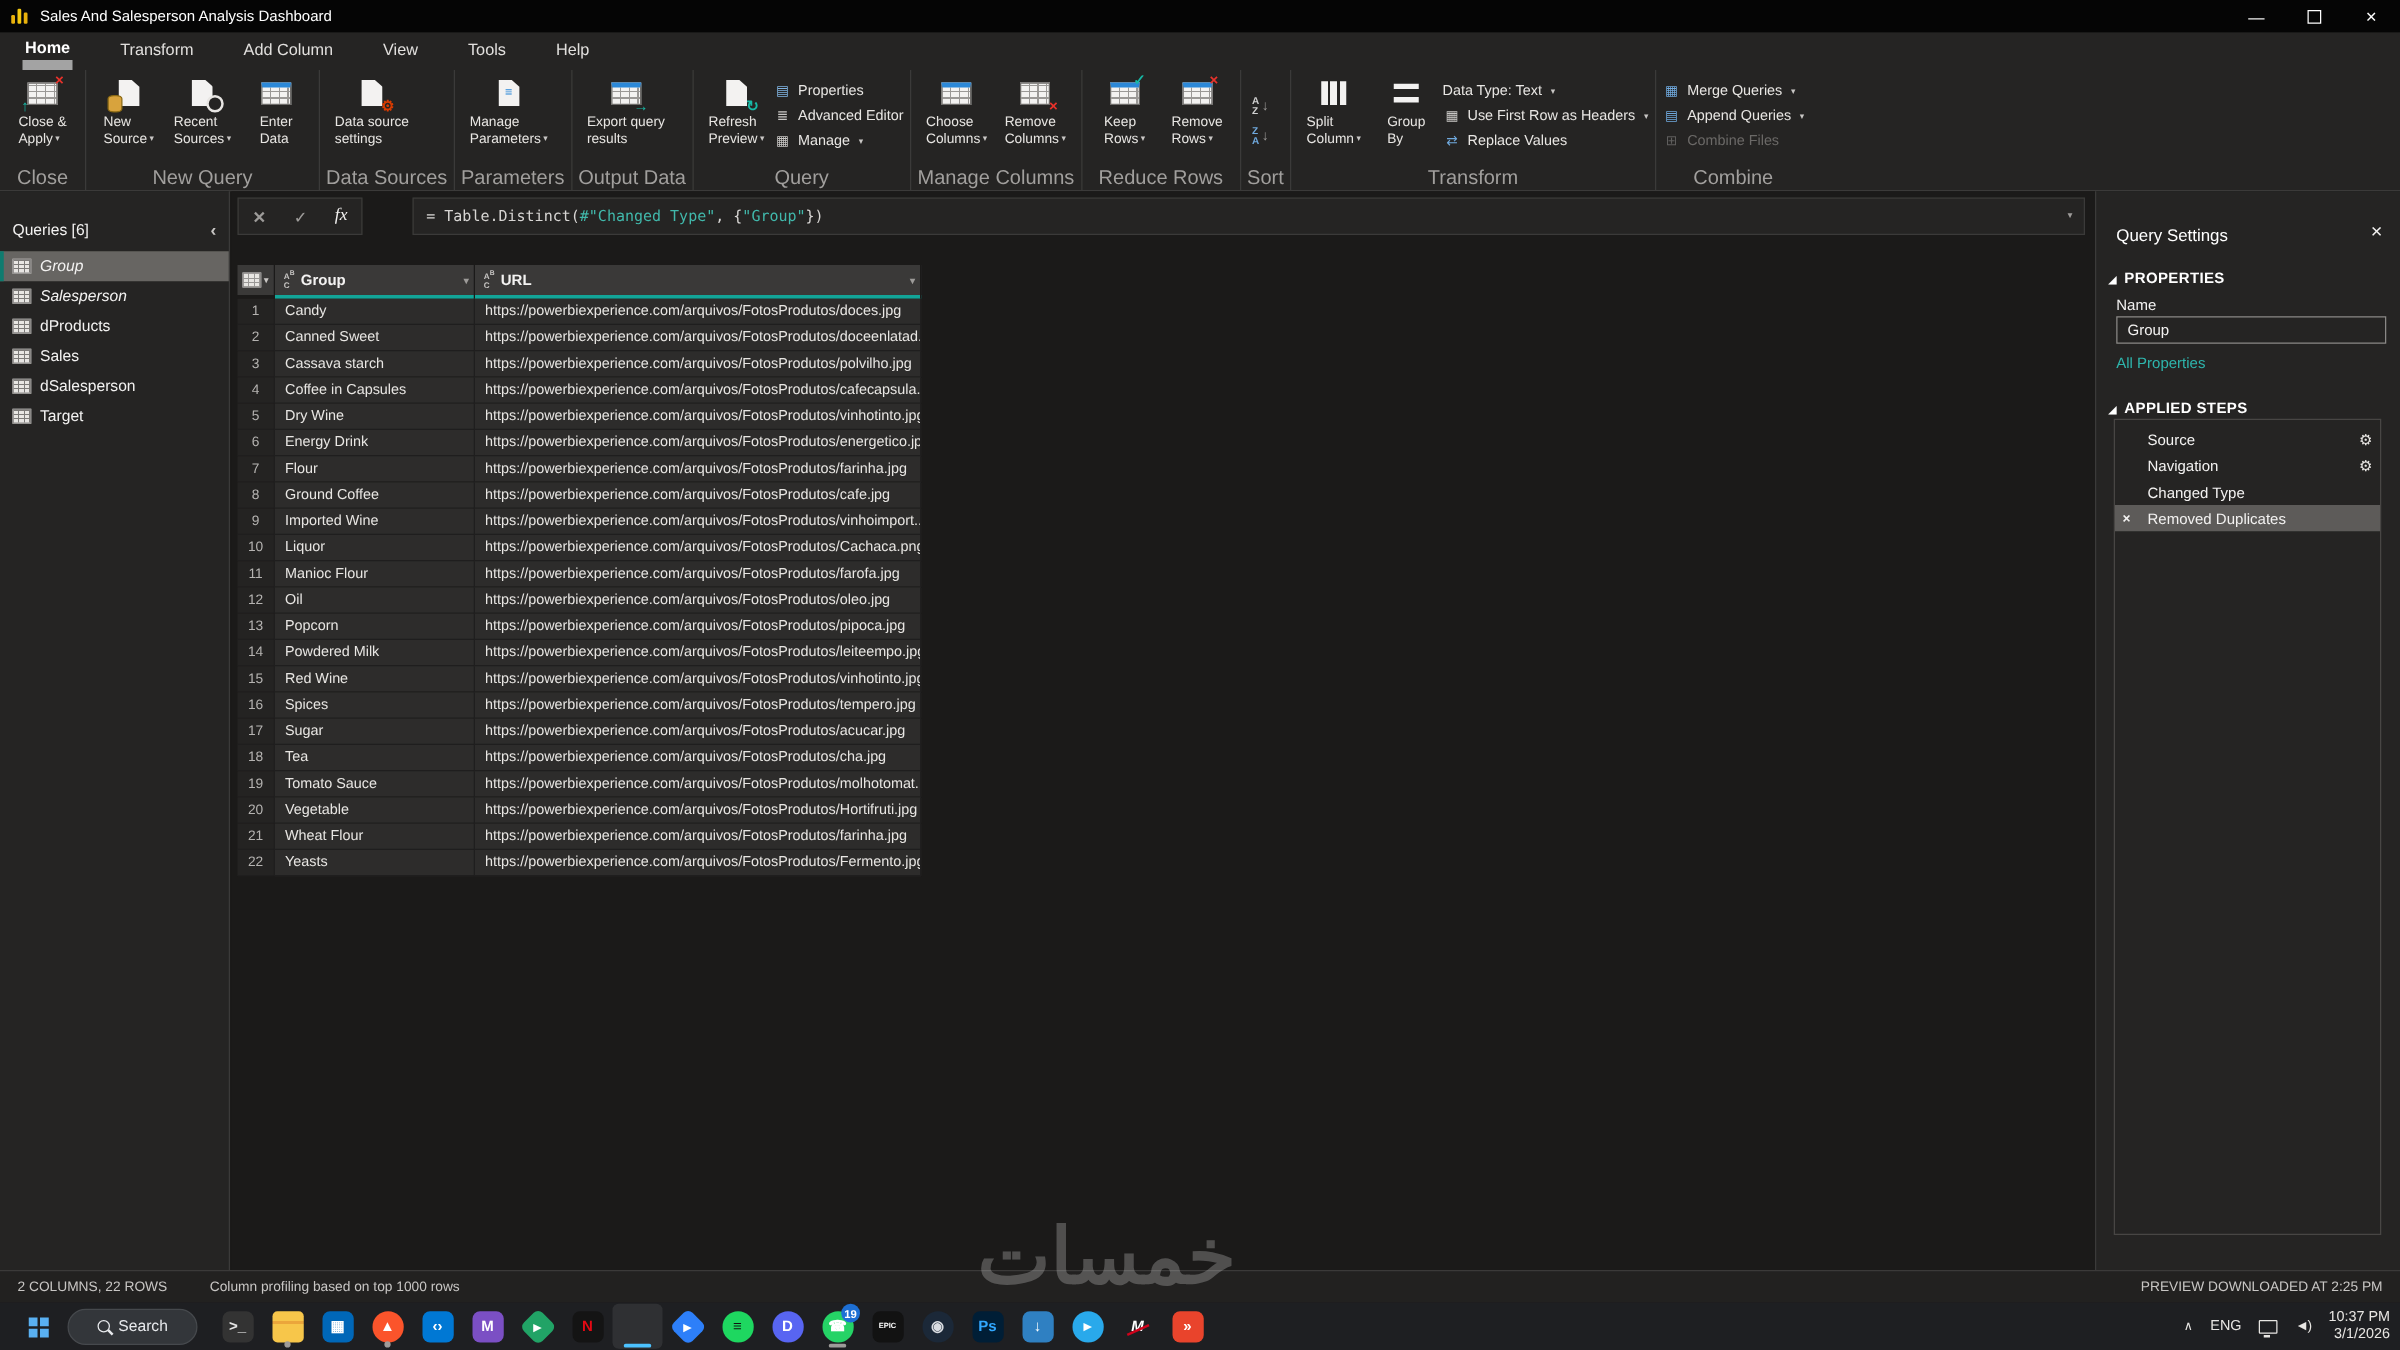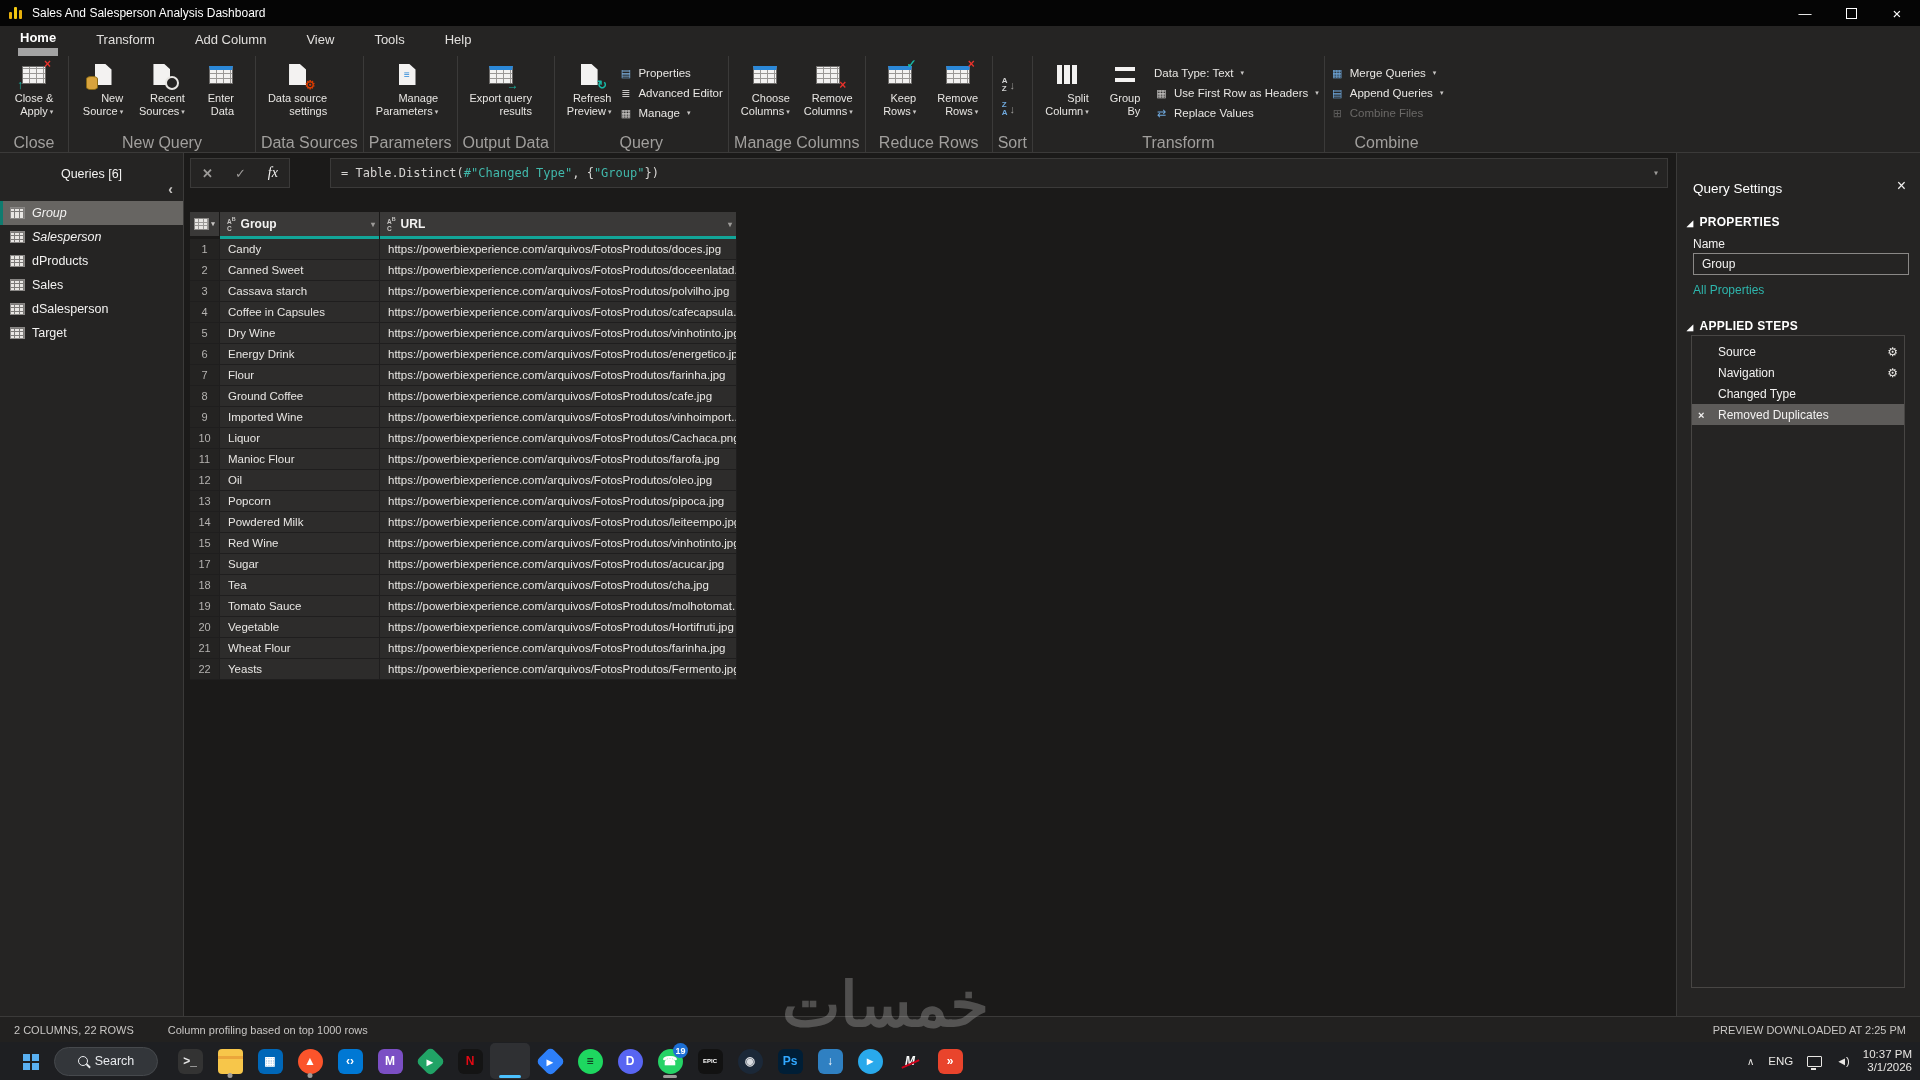--- a/index.html
+++ b/index.html
@@ -25,21 +25,21 @@
   .tab{font-size:13px;color:#e1dfdd;display:flex;align-items:center;border-bottom:3px solid transparent;
        padding:0 2px;box-sizing:border-box;}
   .tab.active{color:#ffffff;font-weight:bold;border-bottom:8px solid #a3a3a3;}
   
   .ribbon{position:absolute;left:0;top:56px;width:1920px;height:97px;background:#252423;
           border-bottom:1px solid #3b3a39;display:flex;box-sizing:border-box;}
   .rb-group{display:flex;flex-direction:column;border-right:1px solid #3b3a39;padding:2px 5px 0 5px;}
   .rb-buttons{display:flex;align-items:flex-start;flex:1;}
   .rb-label{height:16px;font-size:16px;color:#a19f9d;text-align:center;line-height:14px;}
   .rb-big{display:flex;flex-direction:column;align-items:center;padding:3px 7px;min-width:44px;}
-  .rb-big .lbl{font-size:11px;line-height:13px;color:#e8e6e3;text-align:right;margin-top:4px;white-space:nowrap;}
+  .rb-big .lbl{font-size:11px;line-height:13px;color:#e8e6e3;text-align:left;margin-top:4px;white-space:nowrap;}
   .caret{font-size:7px;color:#c8c6c4;margin-left:2px;vertical-align:1px;}
   .rb-smalls{display:flex;flex-direction:column;justify-content:flex-start;gap:1px;padding-top:5px;}
   .rb-small{display:flex;align-items:center;gap:5px;height:19px;font-size:11.5px;color:#e8e6e3;white-space:nowrap;}
   .rb-small.disabled{color:#6b6967;}
   .mi{width:15px;text-align:center;font-size:11px;line-height:14px;flex:0 0 15px;}
   
   .ib{position:relative;width:28px;height:27px;display:flex;align-items:center;justify-content:center;}
   .i-doc{width:17px;height:21px;background:#f3f2f1;clip-path:polygon(0 0,64% 0,100% 26%,100% 100%,0 100%);}
   .i-grid{width:22px;height:16px;background:
       repeating-linear-gradient(0deg,transparent 0 4px,#9a9896 4px 5px),
@@ -53,21 +53,21 @@
   .ov{position:absolute;font-size:12px;font-weight:bold;line-height:1;}
   .ov.tr{right:-3px;top:-3px;}  .ov.br{right:-4px;bottom:-3px;}  .ov.bl{left:-3px;bottom:-3px;}
   .ov.ctr{left:50%;top:50%;transform:translate(-50%,-50%);}
   .red{color:#e8322b;} .teal{color:#17b8a6;} .blu{color:#2b88d8;} .org{color:#d83b01;}
   .sort-btn{display:flex;align-items:center;gap:2px;padding:2px 4px;}
   .sortcol{display:flex;flex-direction:column;font-size:8px;line-height:8px;font-weight:bold;}
   .sort-arrow{font-size:11px;color:#9d9b99;}
   
   .qpane{position:absolute;left:0;top:153px;width:184px;height:863px;background:#252423;
          border-right:1px solid #3b3a39;box-sizing:border-box;}
-  .qpane-head{height:34px;display:flex;align-items:center;padding:0 10px;font-size:12.5px;color:#f3f2f1;margin-top:14px;flex-direction:column;}
+  .qpane-head{height:34px;display:flex;align-items:center;padding:0 10px;font-size:12.5px;color:#f3f2f1;margin-top:14px;}
   .qpane-head .coll{margin-left:auto;font-size:14px;color:#c8c6c4;font-weight:bold;}
   .q-item{height:24px;display:flex;align-items:center;gap:7px;padding-left:10px;font-size:12.5px;color:#f3f2f1;position:relative;}
   .q-item .qic{width:13px;height:10px;flex:0 0 13px;background:
       repeating-linear-gradient(0deg,transparent 0 2.5px,#7d7b79 2.5px 3.5px),
       repeating-linear-gradient(90deg,transparent 0 3.5px,#7d7b79 3.5px 4.5px),#e8e6e3;border:1px solid #8a8886;}
   .q-item.selected{background:#676562;}
   .q-item.selected::before{content:"";position:absolute;left:0;top:0;bottom:0;width:3px;background:#0f7b6f;}
   .q-item.italic .q-label{font-style:italic;}
   
   .center{position:absolute;left:185px;top:153px;right:244px;height:863px;background:#1b1a19;}
@@ -575,20 +575,25 @@
           <div class="td col-group">Powdered Milk</div>
           <div class="td col-url">https://powerbiexperience.com/arquivos/FotosProdutos/leiteempo.jpg</div>
         </div>
 
         <div class="trow">
           <div class="td num">15</div>
           <div class="td col-group">Red Wine</div>
           <div class="td col-url">https://powerbiexperience.com/arquivos/FotosProdutos/vinhotinto.jpg</div>
         </div>
 
+        <div class="trow">
+          <div class="td num">16</div>
+          <div class="td col-group">Spices</div>
+          <div class="td col-url">https://powerbiexperience.com/arquivos/FotosProdutos/tempero.jpg</div>
+        </div>
 
         <div class="trow">
           <div class="td num">17</div>
           <div class="td col-group">Sugar</div>
           <div class="td col-url">https://powerbiexperience.com/arquivos/FotosProdutos/acucar.jpg</div>
         </div>
 
         <div class="trow">
           <div class="td num">18</div>
           <div class="td col-group">Tea</div>

